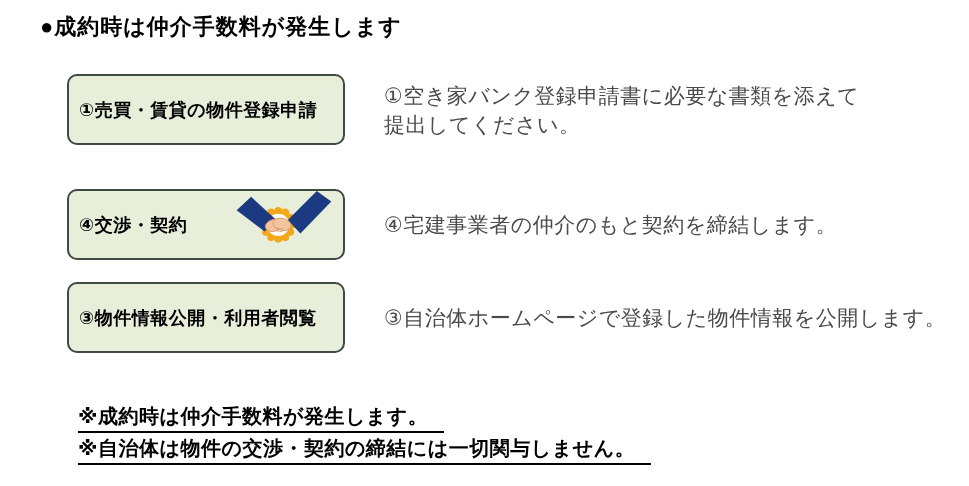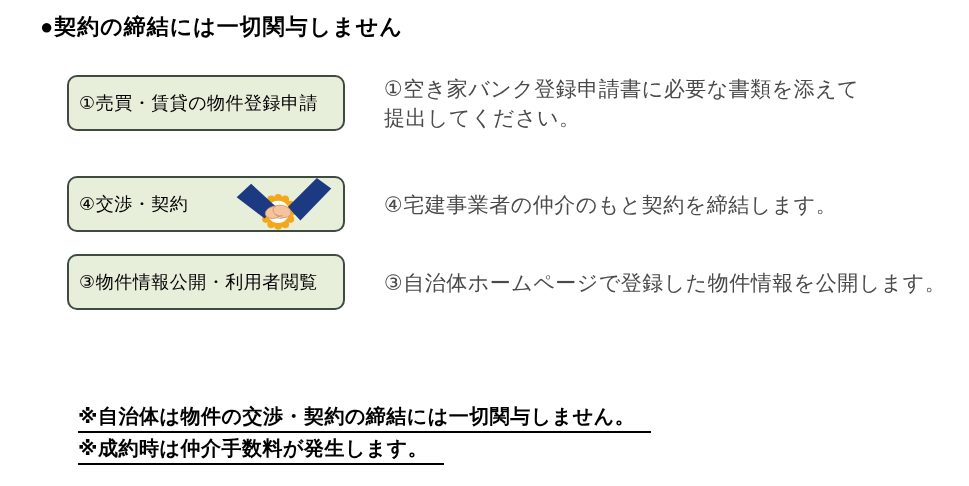--- a/index.html
+++ b/index.html
@@ -22,27 +22,27 @@
     position:absolute;left:40px;top:12px;
     font-size:22px;font-weight:bold;color:#000;
     letter-spacing:1px;
   }
   .steps{
     position:absolute;left:67px;top:74px;
     display:flex;flex-direction:column;gap:22px;
   }
   .step-row{display:flex;align-items:center;}
   .step-box{
-    width:278px;height:56px;flex:0 0 278px;
+    width:278px;height:71px;flex:0 0 278px;
     background:var(--box-fill);
     border:2px solid var(--box-border);
     border-radius:10px;
     display:flex;align-items:center;
     padding:0 8px 0 10px;
-    font-size:18px;font-weight:normal;color:#000;
+    font-size:18px;font-weight:bold;color:#000;
     letter-spacing:0.5px;
     position:relative;
   }
   .step-desc{
     margin-left:39px;
     font-size:21px;line-height:29px;
     color:var(--description-text);
     white-space:pre-line;
     letter-spacing:0.5px;
   }
@@ -66,21 +66,21 @@
     border-bottom:2px solid #000;
     padding:0 16px 2px 0;
     letter-spacing:0.5px;
   }
 </style>
 </head>
 <body>
 
 <div class="page">
 
-  <div class="title">●契約の締結には一切関与しません</div>
+  <div class="title">●成約時は仲介手数料が発生します</div>
 
   <div class="steps">
 
     <div class="step-row">
       <div class="step-box">
         <span>①売買・賃貸の物件登録申請</span>
       </div>
       <div class="step-desc">①空き家バンク登録申請書に必要な書類を添えて
 提出してください。</div>
     </div>
@@ -127,17 +127,17 @@
     <div class="step-row">
       <div class="step-box">
         <span>③物件情報公開・利用者閲覧</span>
       </div>
       <div class="step-desc">③自治体ホームページで登録した物件情報を公開します。</div>
     </div>
 
   </div>
 
   <div class="notes">
+    <span class="note-line">※成約時は仲介手数料が発生します。</span>
     <span class="note-line">※自治体は物件の交渉・契約の締結には一切関与しません。</span>
-    <span class="note-line">※成約時は仲介手数料が発生します。</span>
   </div>
 
 </div>
 
 </body></html>

